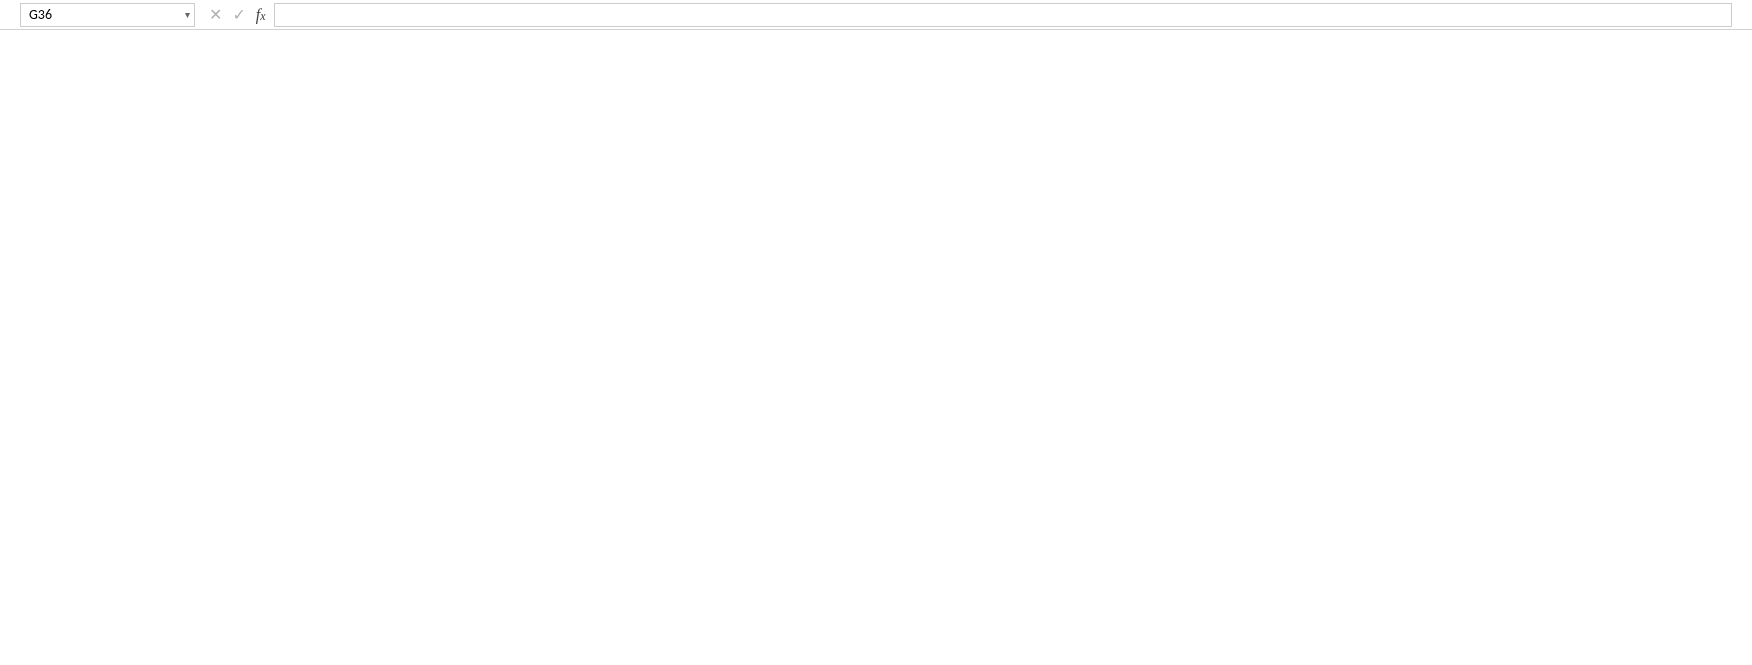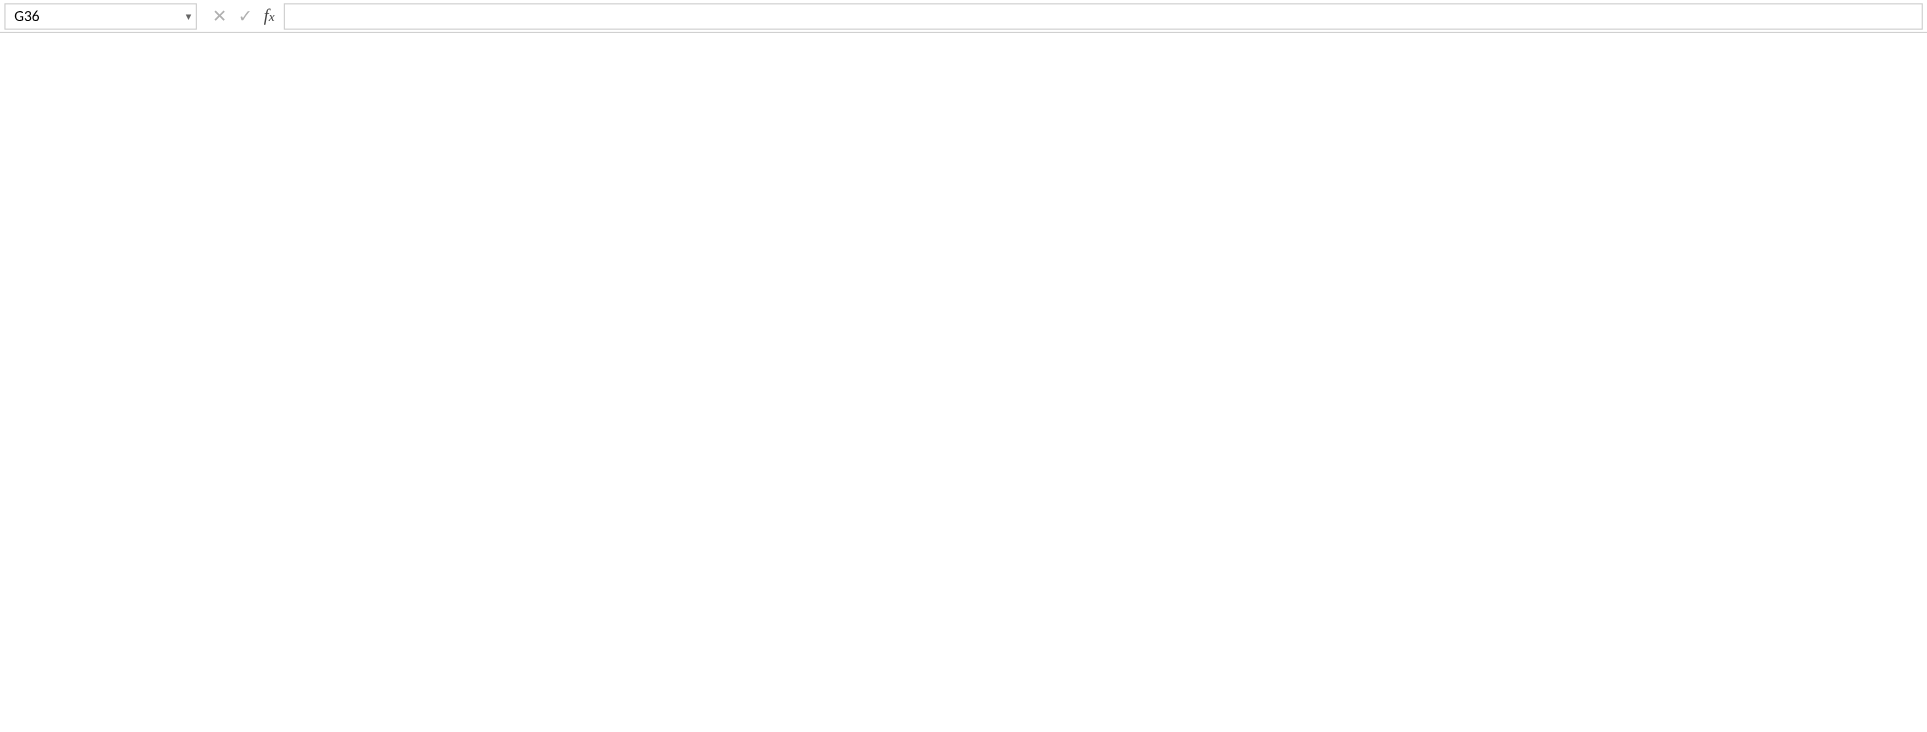--- a/index.html
+++ b/index.html
@@ -8,21 +8,21 @@
     font-size: 15px;
     background: #fff;
     color: #000;
     overflow: hidden;
   }
   .topbar {
     display: flex;
     align-items: center;
     height: 30px;
     border-bottom: 1px solid #d0d0d0;
-    padding: 2px 4px;
+    padding: 2px 20px;
     gap: 8px;
   }
   .namebox {
     width: 175px;
     height: 24px;
     border: 1px solid #ccc;
     background: #fff;
     display: flex;
     align-items: center;
     justify-content: space-between;

